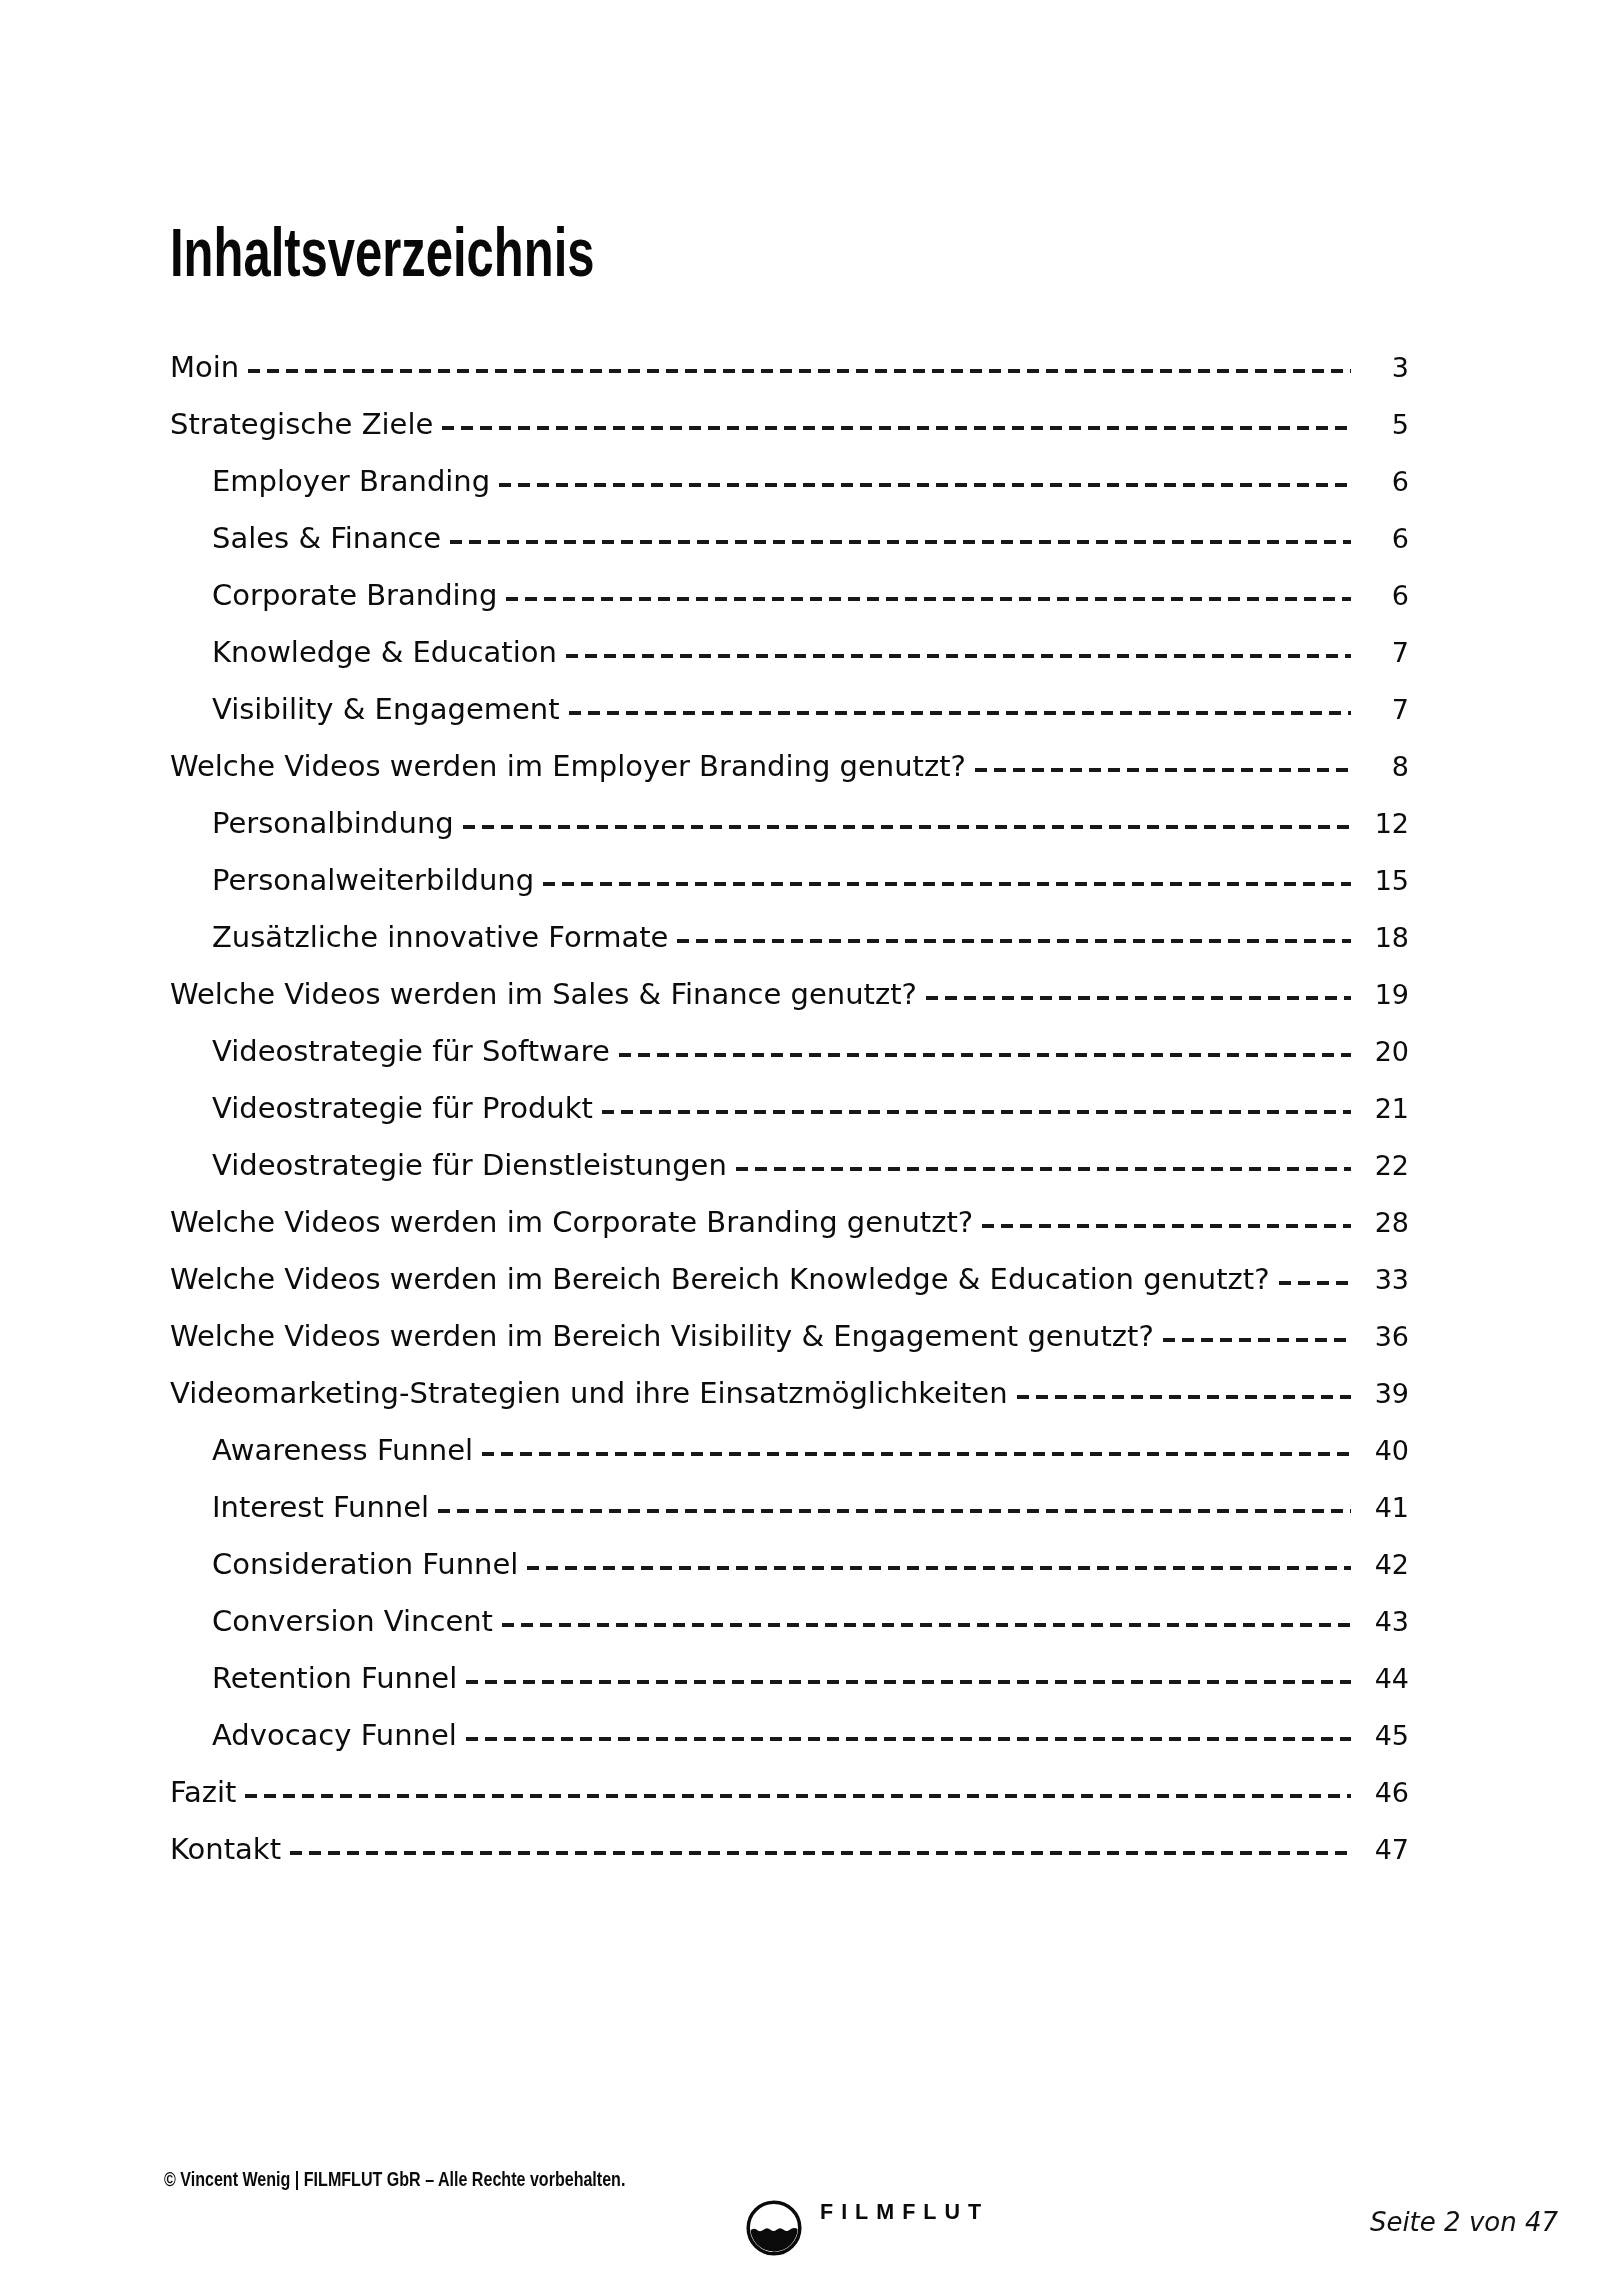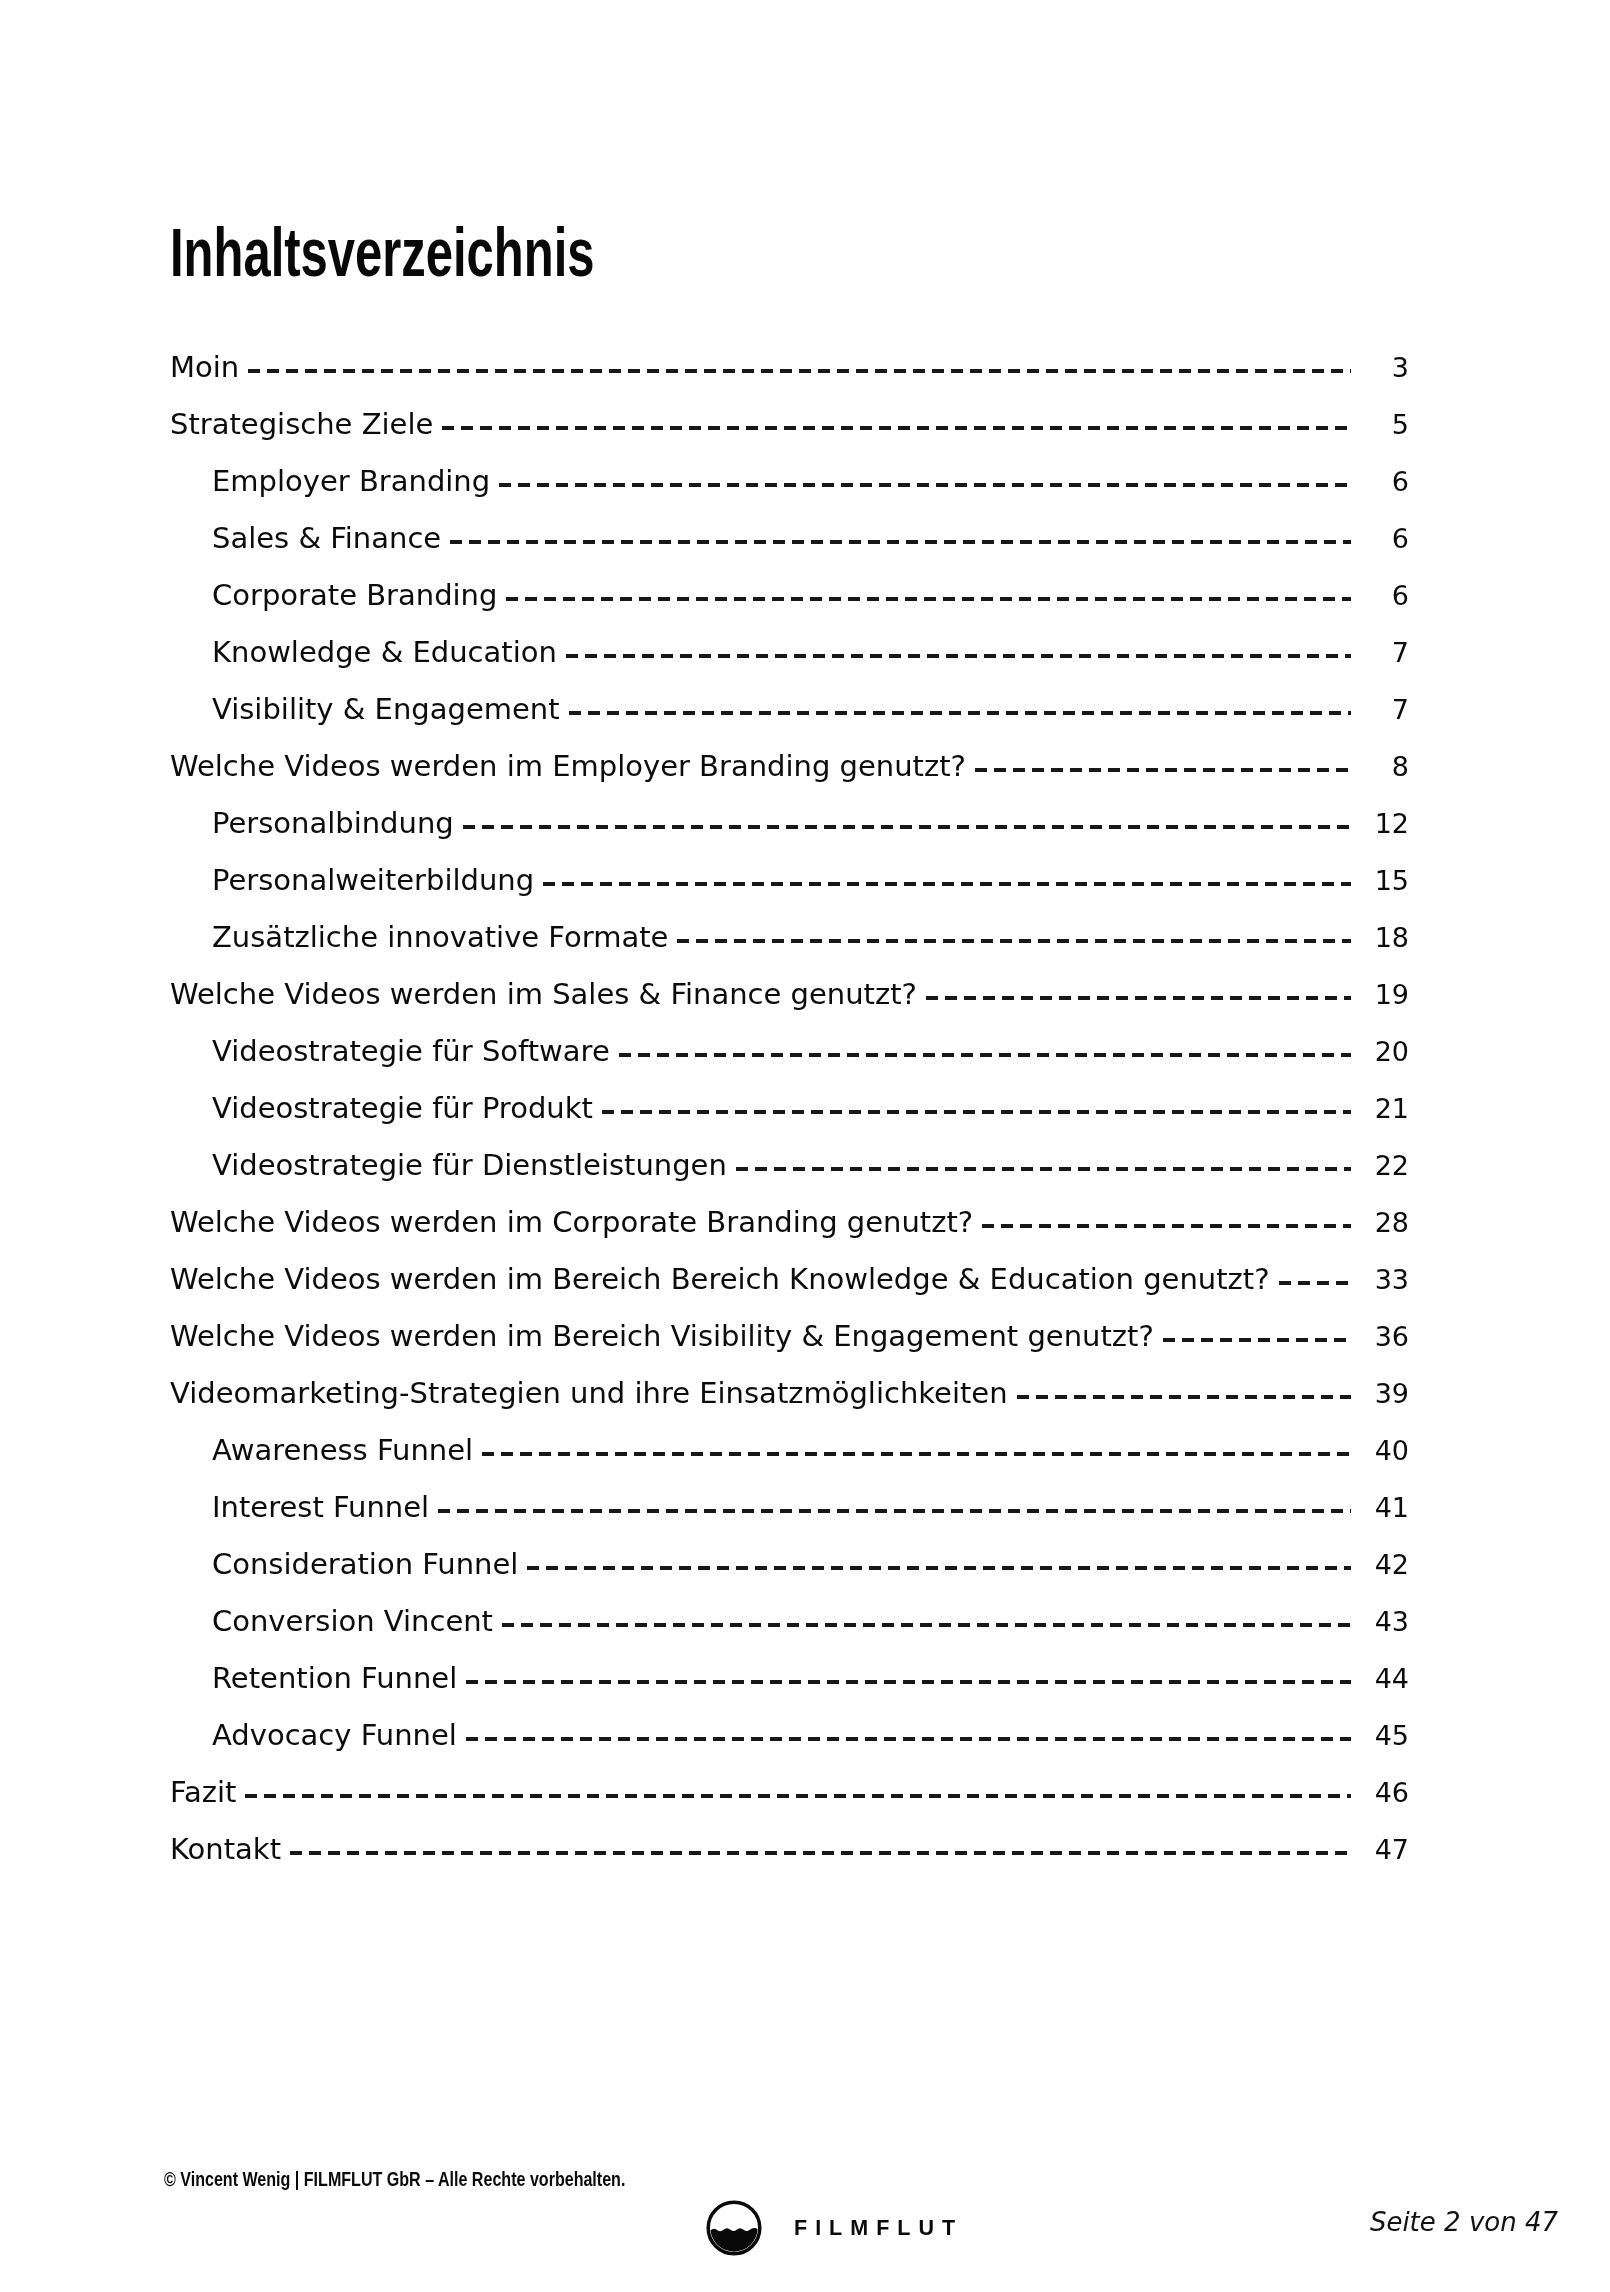--- a/index.html
+++ b/index.html
@@ -66,26 +66,24 @@
     font-weight: 700;
     font-size: 20.6px;
     color: #0a0a0a;
     transform: scaleX(0.78);
     transform-origin: left top;
     white-space: nowrap;
   }
 
   .footer-logo {
     position: absolute;
-    left: 706px;
+    left: 746px;
     top: 2200px;
     height: 56px;
     display: flex;
-    align-items: center;
-    gap: 14px;
   }
   .logo-mark { width: 56px; height: 56px; flex: none; }
   .logo-brand {
     margin-left: 18px;
     font-family: "Liberation Sans", sans-serif;
     font-weight: 700;
     font-size: 21.5px;
     letter-spacing: 8px;
     color: #0a0a0a;
     white-space: nowrap;

